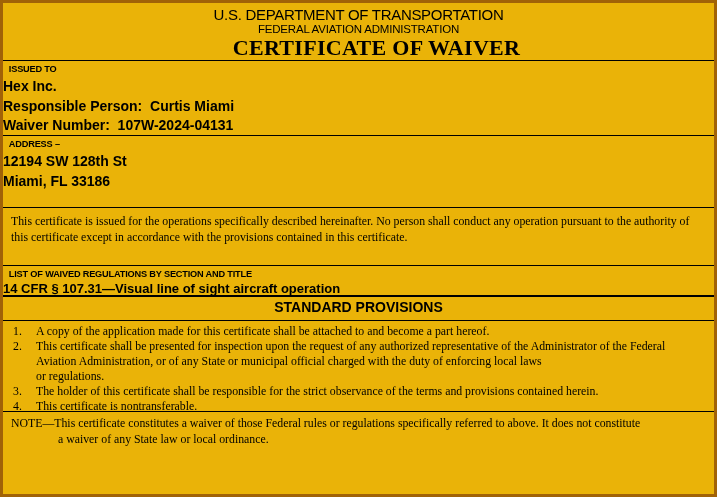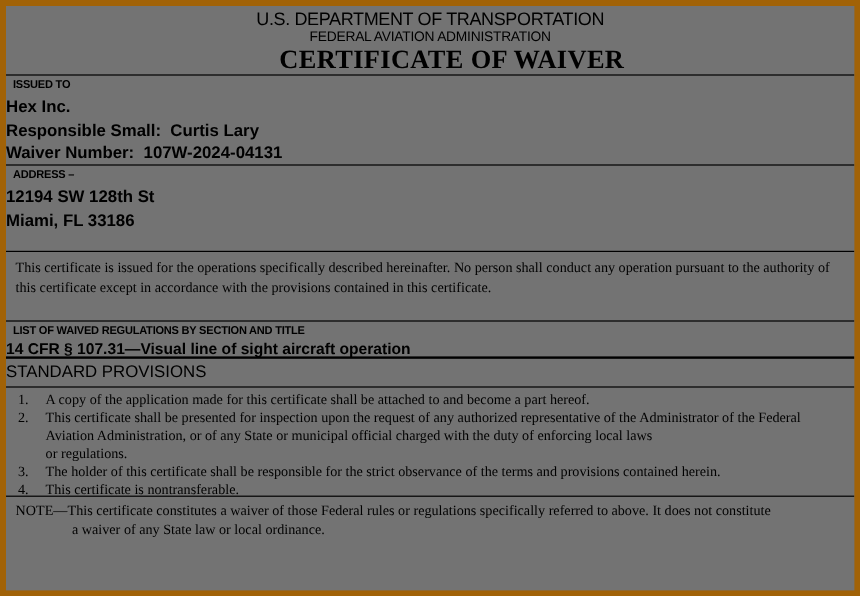--- a/index.html
+++ b/index.html
@@ -1,18 +1,18 @@
 <!DOCTYPE html>
 <html><head>
 <meta charset="utf-8">
 <style>
   html,body{margin:0;padding:0;background:#ffffff;}
   .doc{
     width:717px;height:497px;box-sizing:border-box;
-    border:5px solid #a16207;background:#737373;color:#000;
+    border:3px solid #a16207;background:#eab308;color:#000;
     display:flex;flex-direction:column;overflow:hidden;
     font-family:"Liberation Sans",sans-serif;
   }
   .sec{box-sizing:border-box;}
   .bt1{border-top:1.5px solid #000;}
   .bt2{border-top:2px solid #000;}
 
   
   .sec-header{height:57px;text-align:center;padding-top:3px;}
   .dept{font-size:15px;line-height:17px;letter-spacing:-0.3px;}
@@ -46,21 +46,21 @@
     font-family:"Liberation Serif",serif;font-size:11.8px;line-height:15.5px;
     margin:0;white-space:normal;
   }
 
   .sec-statement{height:58px;padding:6px 9px 0 8px;}
   .sec-operations{height:53px;}
   .sec-operations .serif{padding:10px 8px 0 8px;}
   .sec-waived{height:30px;}
   .waived-line{font-size:13px;line-height:15px;margin-top:1px;}
   .sec-sp-header{height:25px;}
-  .sp-title{text-align:left;font-weight:400;font-size:14px;line-height:21.5px;}
+  .sp-title{text-align:center;font-weight:700;font-size:14px;line-height:21.5px;}
 
   .sec-provisions{height:91px;padding-top:3px;}
   .prov-row{display:flex;}
   .prov-num{
     width:23px;padding-left:10px;flex:0 0 auto;
     font-family:"Liberation Serif",serif;font-size:11.8px;line-height:15px;
   }
   .prov-text{
     flex:1;padding-right:12px;
     font-family:"Liberation Serif",serif;font-size:11.8px;line-height:15px;
@@ -81,21 +81,21 @@
   <div class="sec sec-header">
     <div class="dept">U.S. DEPARTMENT OF TRANSPORTATION</div>
     <div class="agency">FEDERAL AVIATION ADMINISTRATION</div>
     <div class="cert-title">CERTIFICATE OF WAIVER</div>
   </div>
 
   <div class="sec sec-issued bt1">
     <div class="label">ISSUED TO</div>
     <div class="centerbold-group">
       <div class="centerbold">Hex Inc.</div>
-      <div class="centerbold">Responsible Small:  Curtis Lary</div>
+      <div class="centerbold">Responsible Person:  Curtis Miami</div>
       <div class="centerbold">Waiver Number:  107W-2024-04131</div>
     </div>
   </div>
 
   <div class="sec sec-address bt1">
     <div class="label">ADDRESS –</div>
     <div class="centerbold-group">
       <div class="centerbold">12194 SW 128th St</div>
       <div class="centerbold">Miami, FL 33186</div>
     </div>

